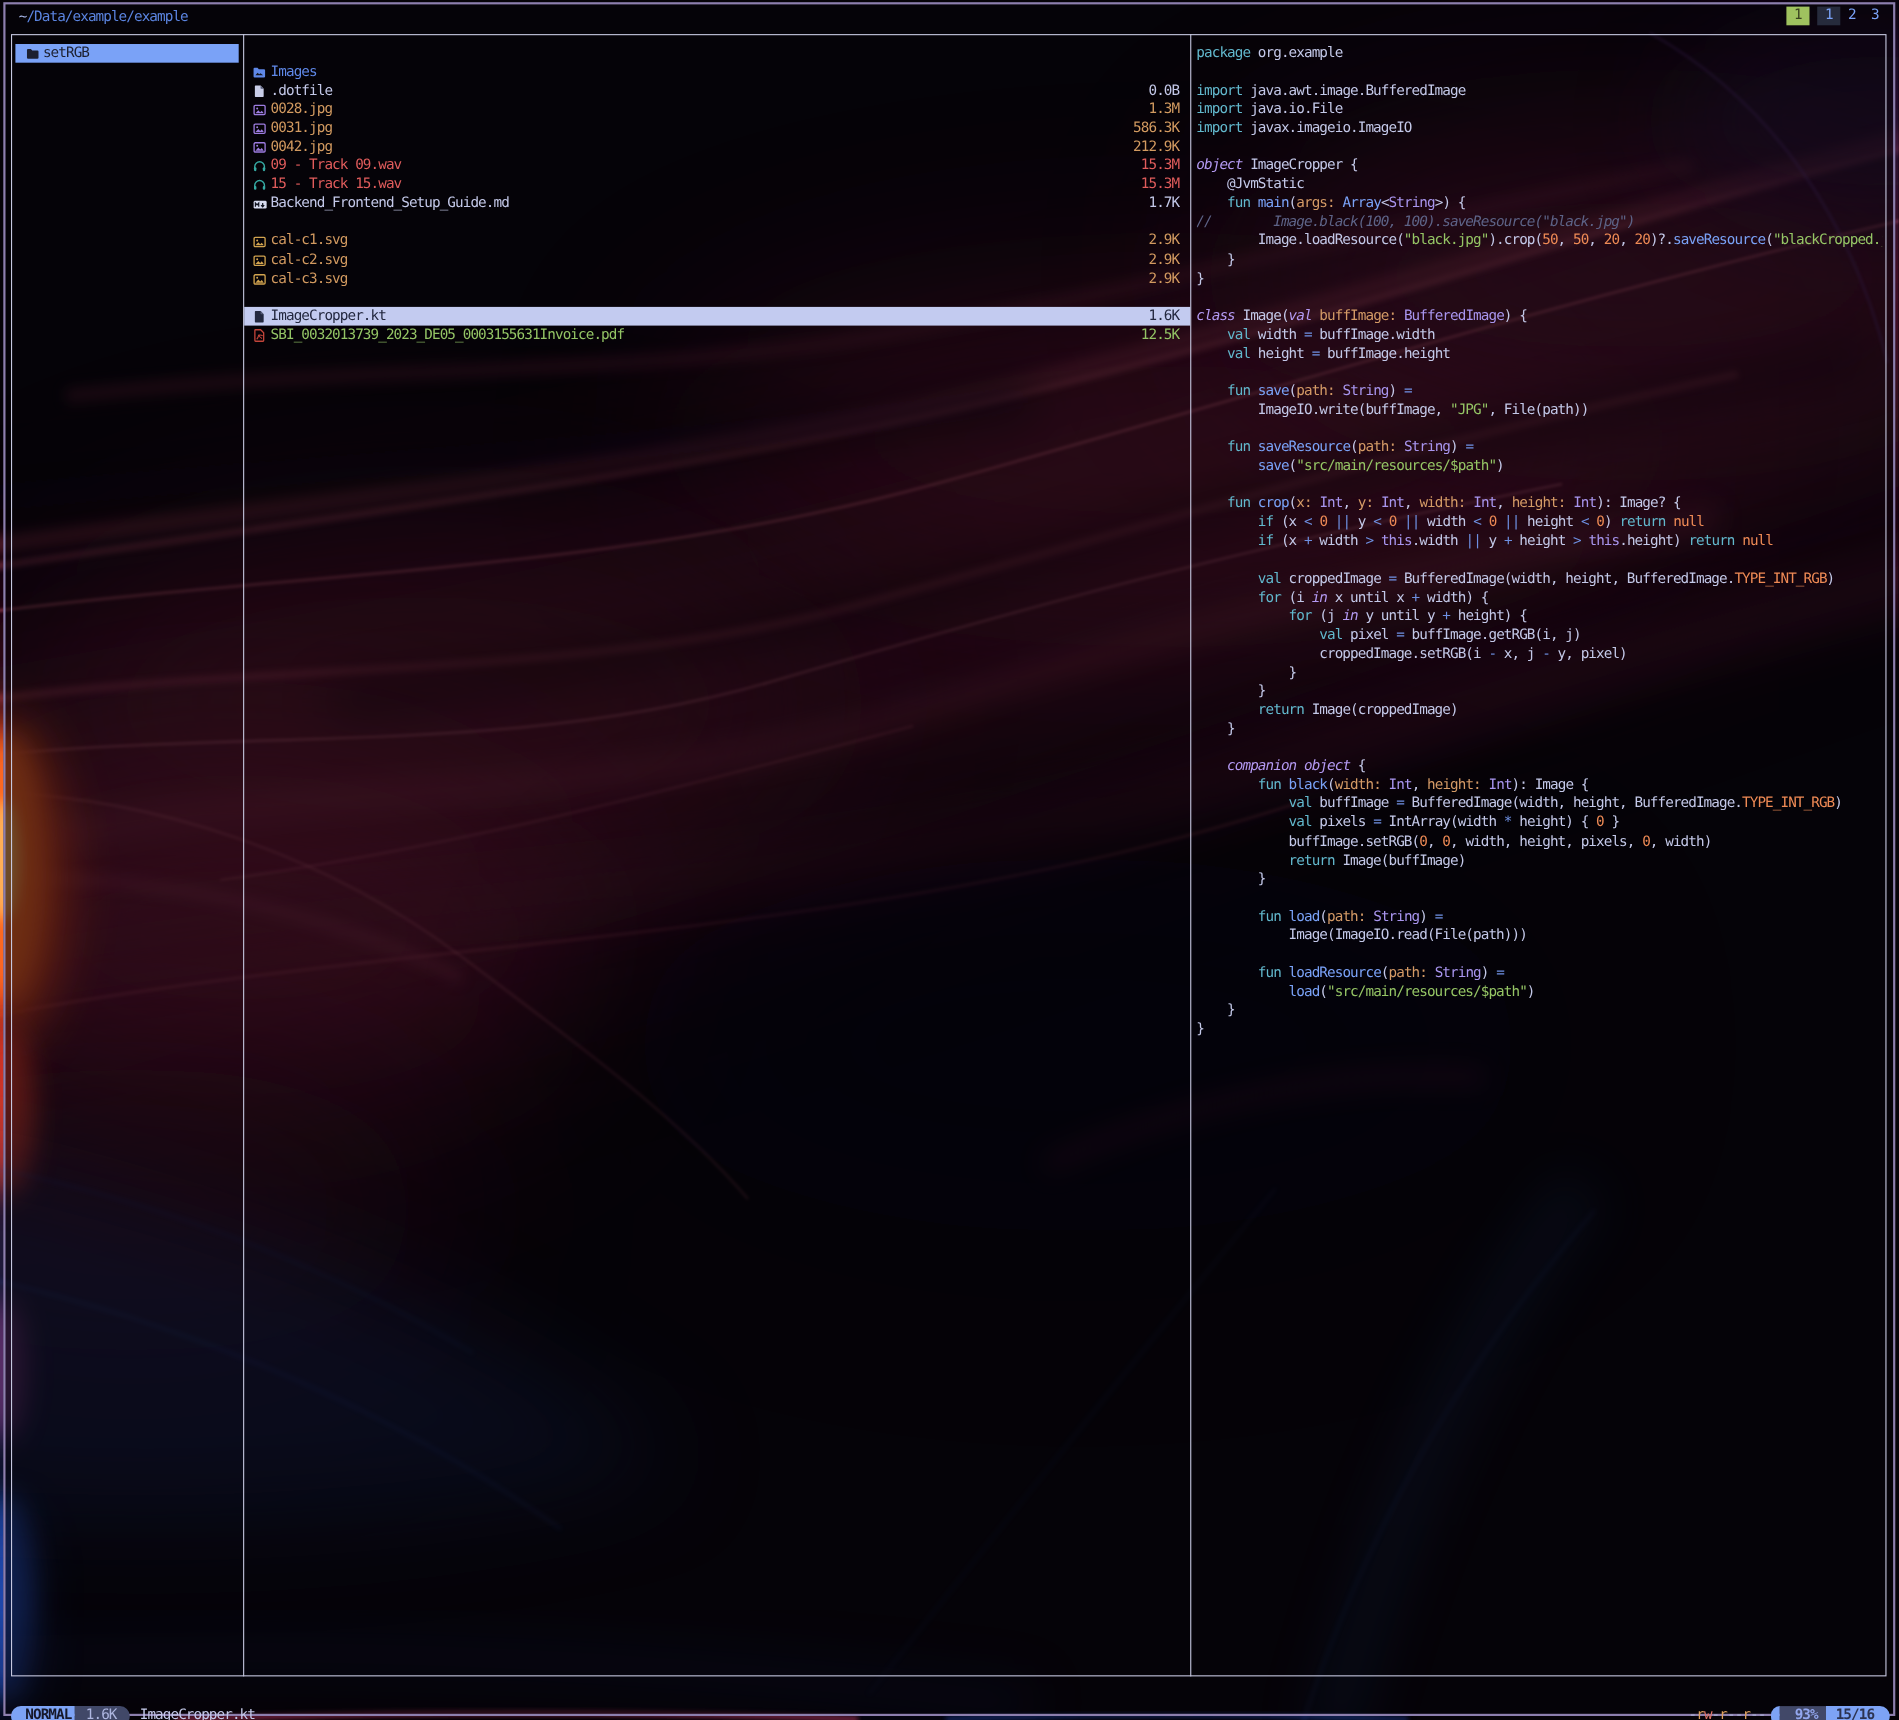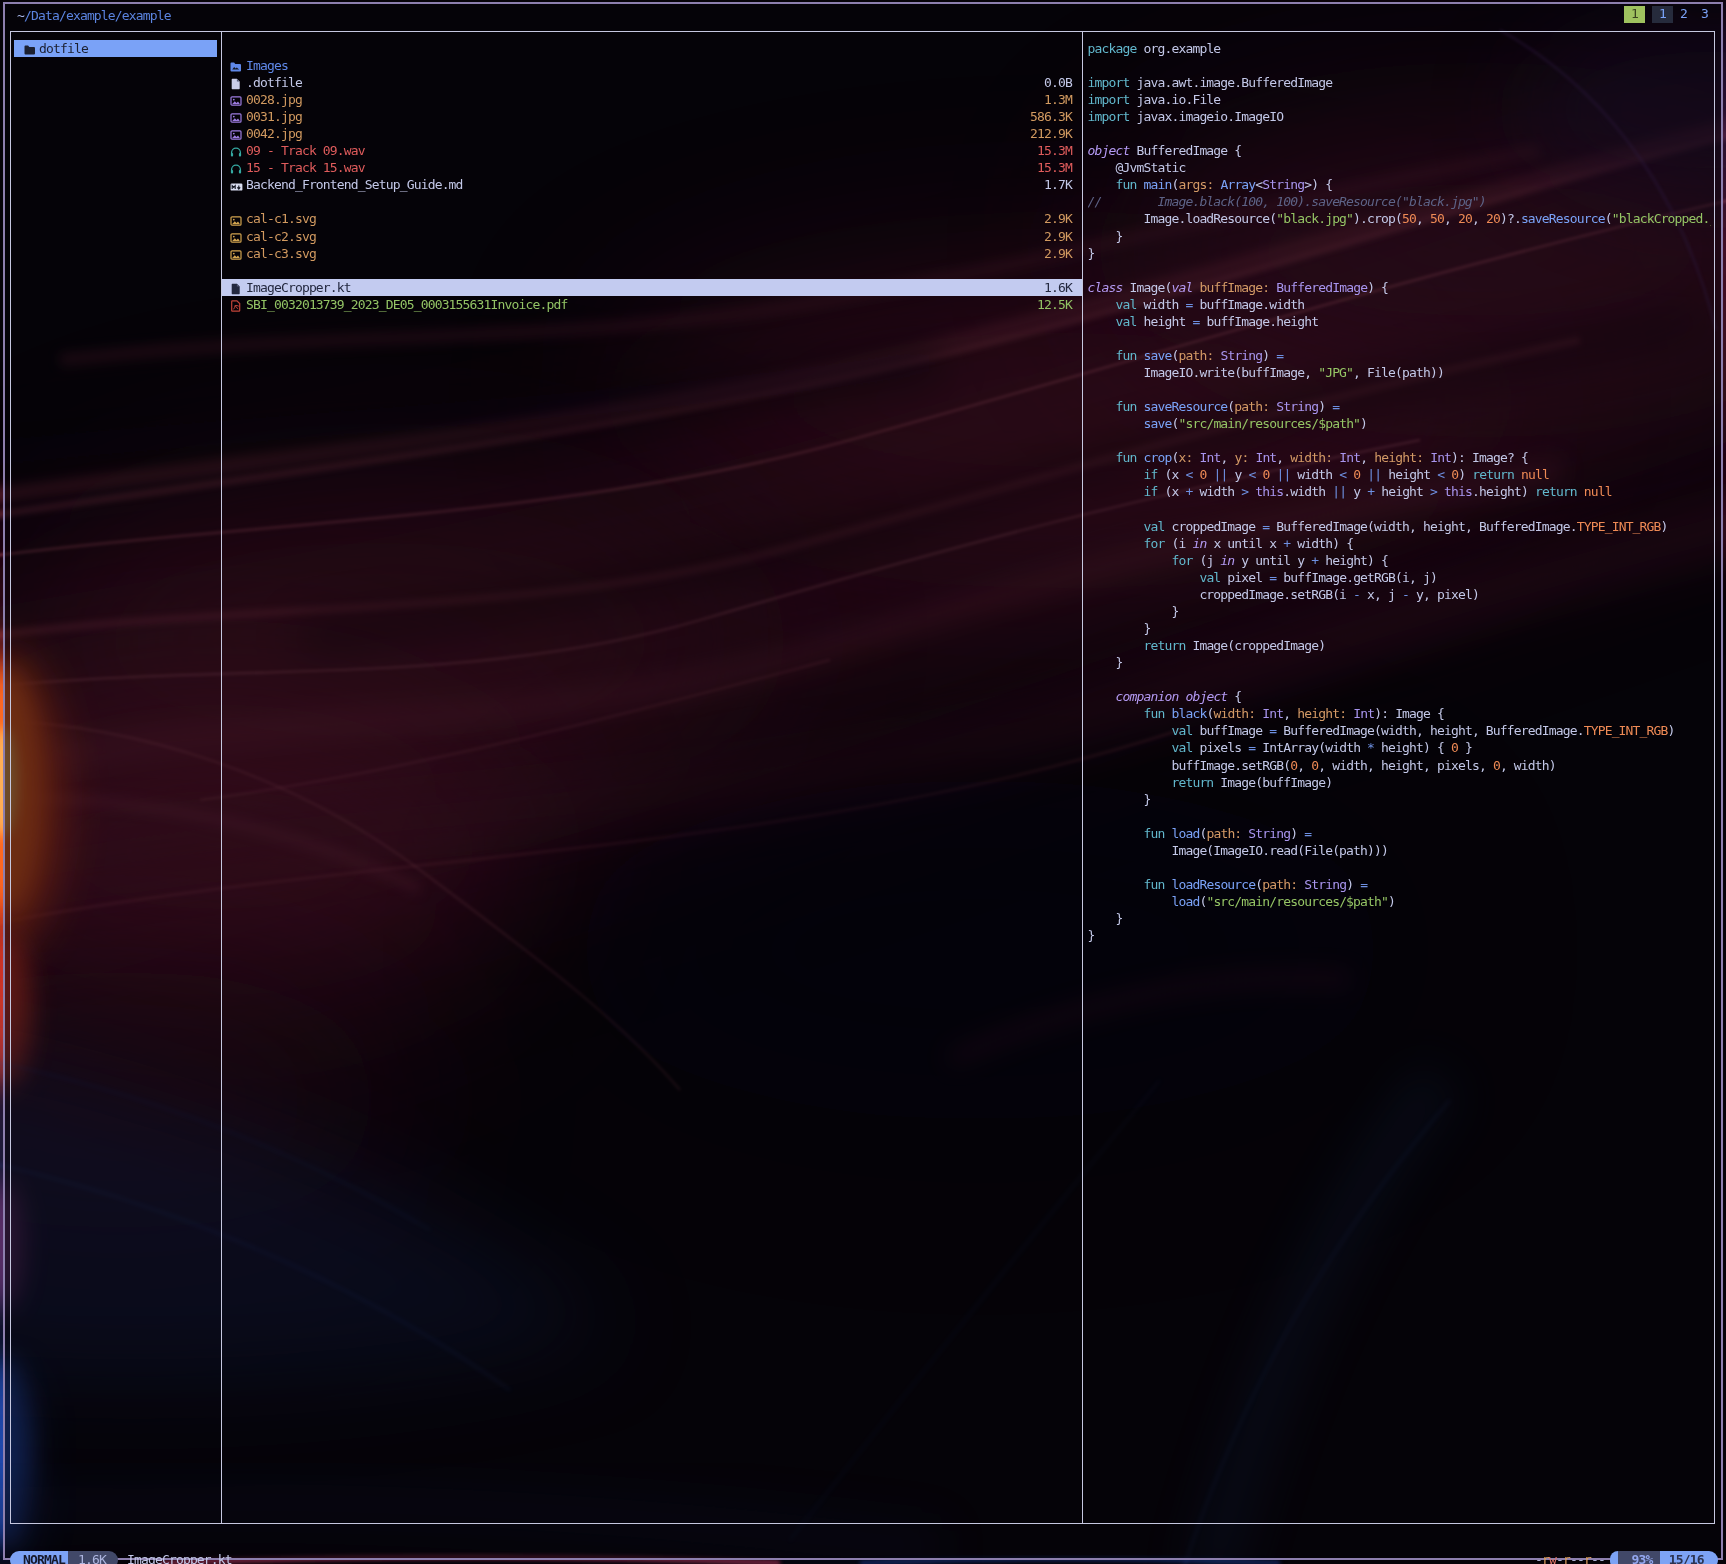--- a/index.html
+++ b/index.html
@@ -162,21 +162,21 @@
 
   <div id="frame"></div>
   <div class="vsep" style="left:220.5px; top:31px; height:1493px;"></div>
   <div class="vsep" style="left:1081.5px; top:31px; height:1493px;"></div>
 
   <div id="parent-pane">
     <div id="parent-sel">
       <span class="picon"><svg width="12" height="12" viewBox="0 0 12 12">
             <path d="M0.5 2.5 q0-1 1-1 h2.6 l1.2 1.4 h4.7 q1 0 1 1 v5.6 q0 1-1 1 h-8.5 q-1 0-1-1 z" fill="#1c2030"></path>
           </svg></span>
-      <span class="pname abs">dotfile</span>
+      <span class="pname abs">setRGB</span>
     </div>
   </div>
 
   <div id="file-list">
       <div class="frow" style="top: 17.065px; text-align: center;">
         <span class="ficon"><svg width="12" height="12" viewBox="0 0 12 12">
             <path d="M0.5 2.5 q0-1 1-1 h2.6 l1.2 1.4 h4.7 q1 0 1 1 v5.6 q0 1-1 1 h-8.5 q-1 0-1-1 z" fill="#5f88e8"></path>
             <path d="M2.2 8.5 l2-2.4 1.4 1.5 1.2-1.1 2.4 2z" fill="#14161f"></path>
           </svg></span>
         <span class="fname abs c-blue">Images</span>
@@ -287,21 +287,21 @@
       </div>
     </div>
 
   <div id="code">
       <div class="cline" style="top: 0px;"><span class="t-k">package</span><span class="t-d"> org.example</span></div>
       <div class="cline" style="top: 17.065px;"></div>
       <div class="cline" style="top: 34.13px;"><span class="t-k">import</span><span class="t-d"> java.awt.image.BufferedImage</span></div>
       <div class="cline" style="top: 51.195px;"><span class="t-k">import</span><span class="t-d"> java.io.File</span></div>
       <div class="cline" style="top: 68.26px;"><span class="t-k">import</span><span class="t-d"> javax.imageio.ImageIO</span></div>
       <div class="cline" style="top: 85.325px;"></div>
-      <div class="cline" style="top: 102.39px;"><span class="t-kw">object</span><span class="t-d"> BufferedImage {</span></div>
+      <div class="cline" style="top: 102.39px;"><span class="t-kw">object</span><span class="t-d"> ImageCropper {</span></div>
       <div class="cline" style="top: 119.455px;"><span class="t-d">    @JvmStatic</span></div>
       <div class="cline" style="top: 136.52px;"><span class="t-d">    </span><span class="t-k">fun</span><span class="t-d"> </span><span class="t-fn">main</span><span class="t-d">(</span><span class="t-pa">args:</span><span class="t-d"> </span><span class="t-fn">Array</span><span class="t-d">&lt;</span><span class="t-ty">String</span><span class="t-d">&gt;) {</span></div>
       <div class="cline" style="top: 153.585px;"><span class="t-co">//        Image.black(100, 100).saveResource("black.jpg")</span></div>
       <div class="cline" style="top: 170.65px;"><span class="t-d">        Image.loadResource(</span><span class="t-st">"black.jpg"</span><span class="t-d">).crop(</span><span class="t-nu">50</span><span class="t-d">, </span><span class="t-nu">50</span><span class="t-d">, </span><span class="t-nu">20</span><span class="t-d">, </span><span class="t-nu">20</span><span class="t-d">)?.</span><span class="t-fn">saveResource</span><span class="t-d">(</span><span class="t-st">"blackCropped.jpg")</span></div>
       <div class="cline" style="top: 187.715px;"><span class="t-d">    }</span></div>
       <div class="cline" style="top: 204.78px;"><span class="t-d">}</span></div>
       <div class="cline" style="top: 221.845px;"></div>
       <div class="cline" style="top: 238.91px;"><span class="t-kw">class</span><span class="t-d"> Image(</span><span class="t-kw">val</span><span class="t-d"> </span><span class="t-pa">buffImage:</span><span class="t-d"> </span><span class="t-ty">BufferedImage</span><span class="t-d">) {</span></div>
       <div class="cline" style="top: 255.975px;"><span class="t-d">    </span><span class="t-k">val</span><span class="t-d"> width </span><span class="t-op">=</span><span class="t-d"> buffImage.width</span></div>
       <div class="cline" style="top: 273.04px;"><span class="t-d">    </span><span class="t-k">val</span><span class="t-d"> height </span><span class="t-op">=</span><span class="t-d"> buffImage.height</span></div>

